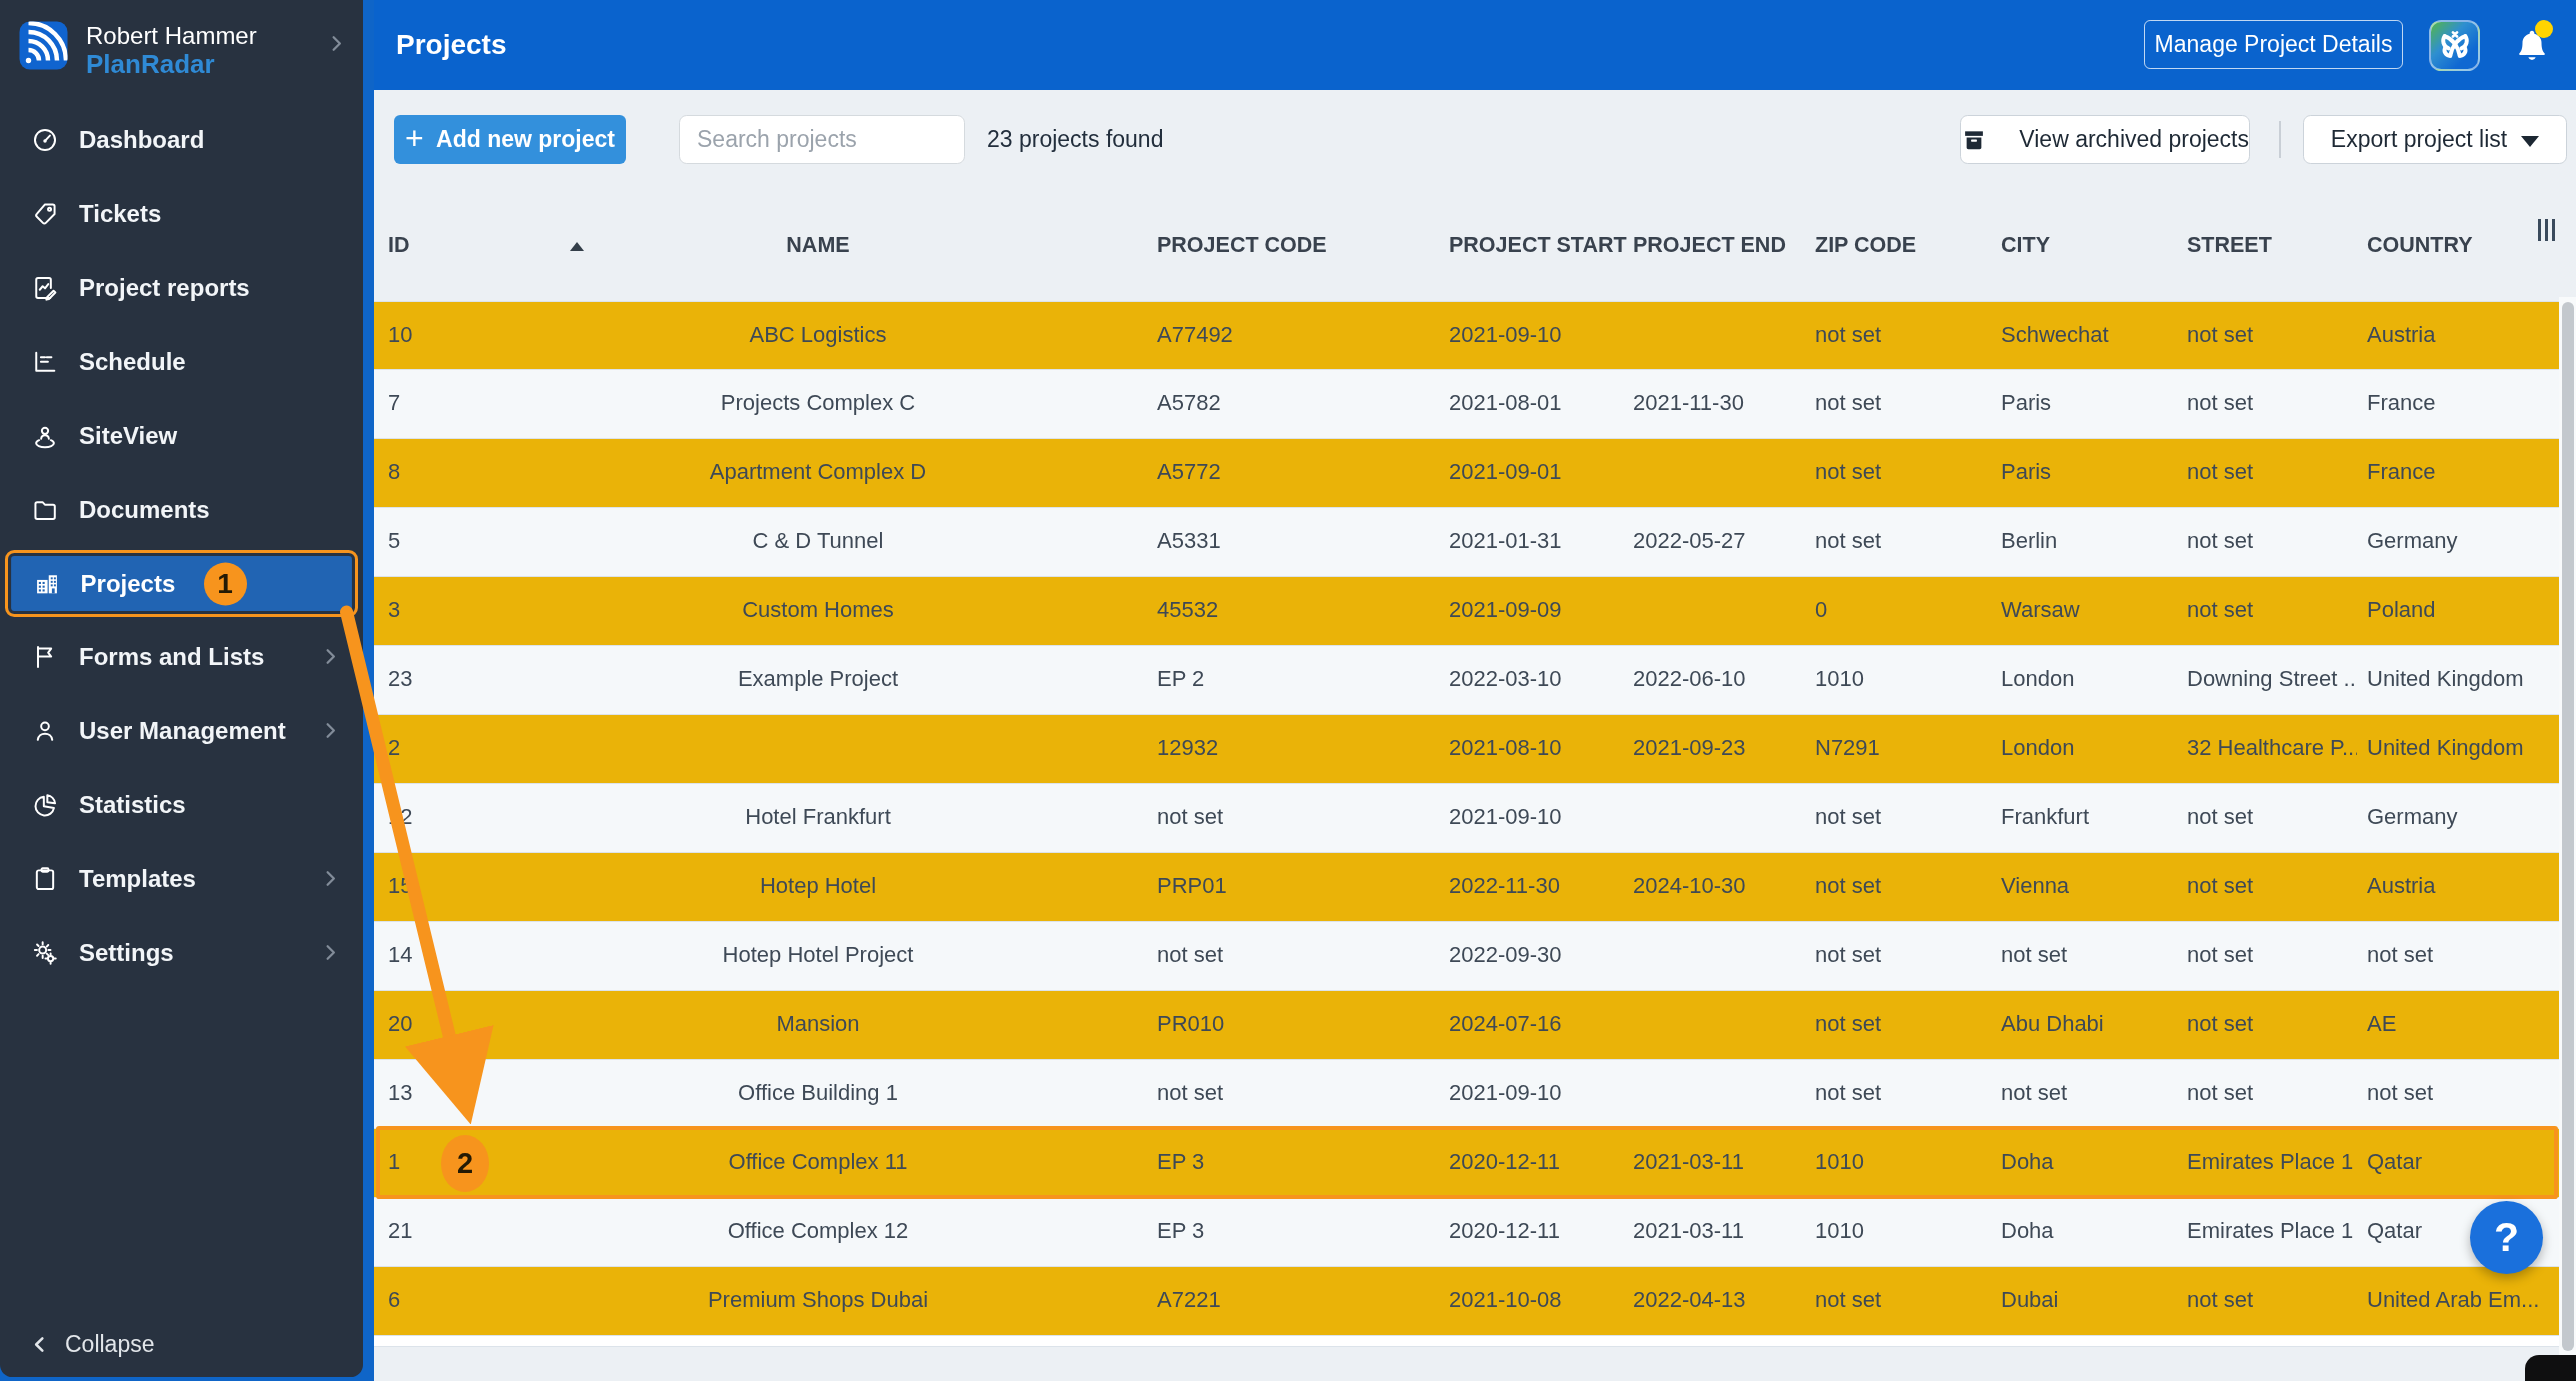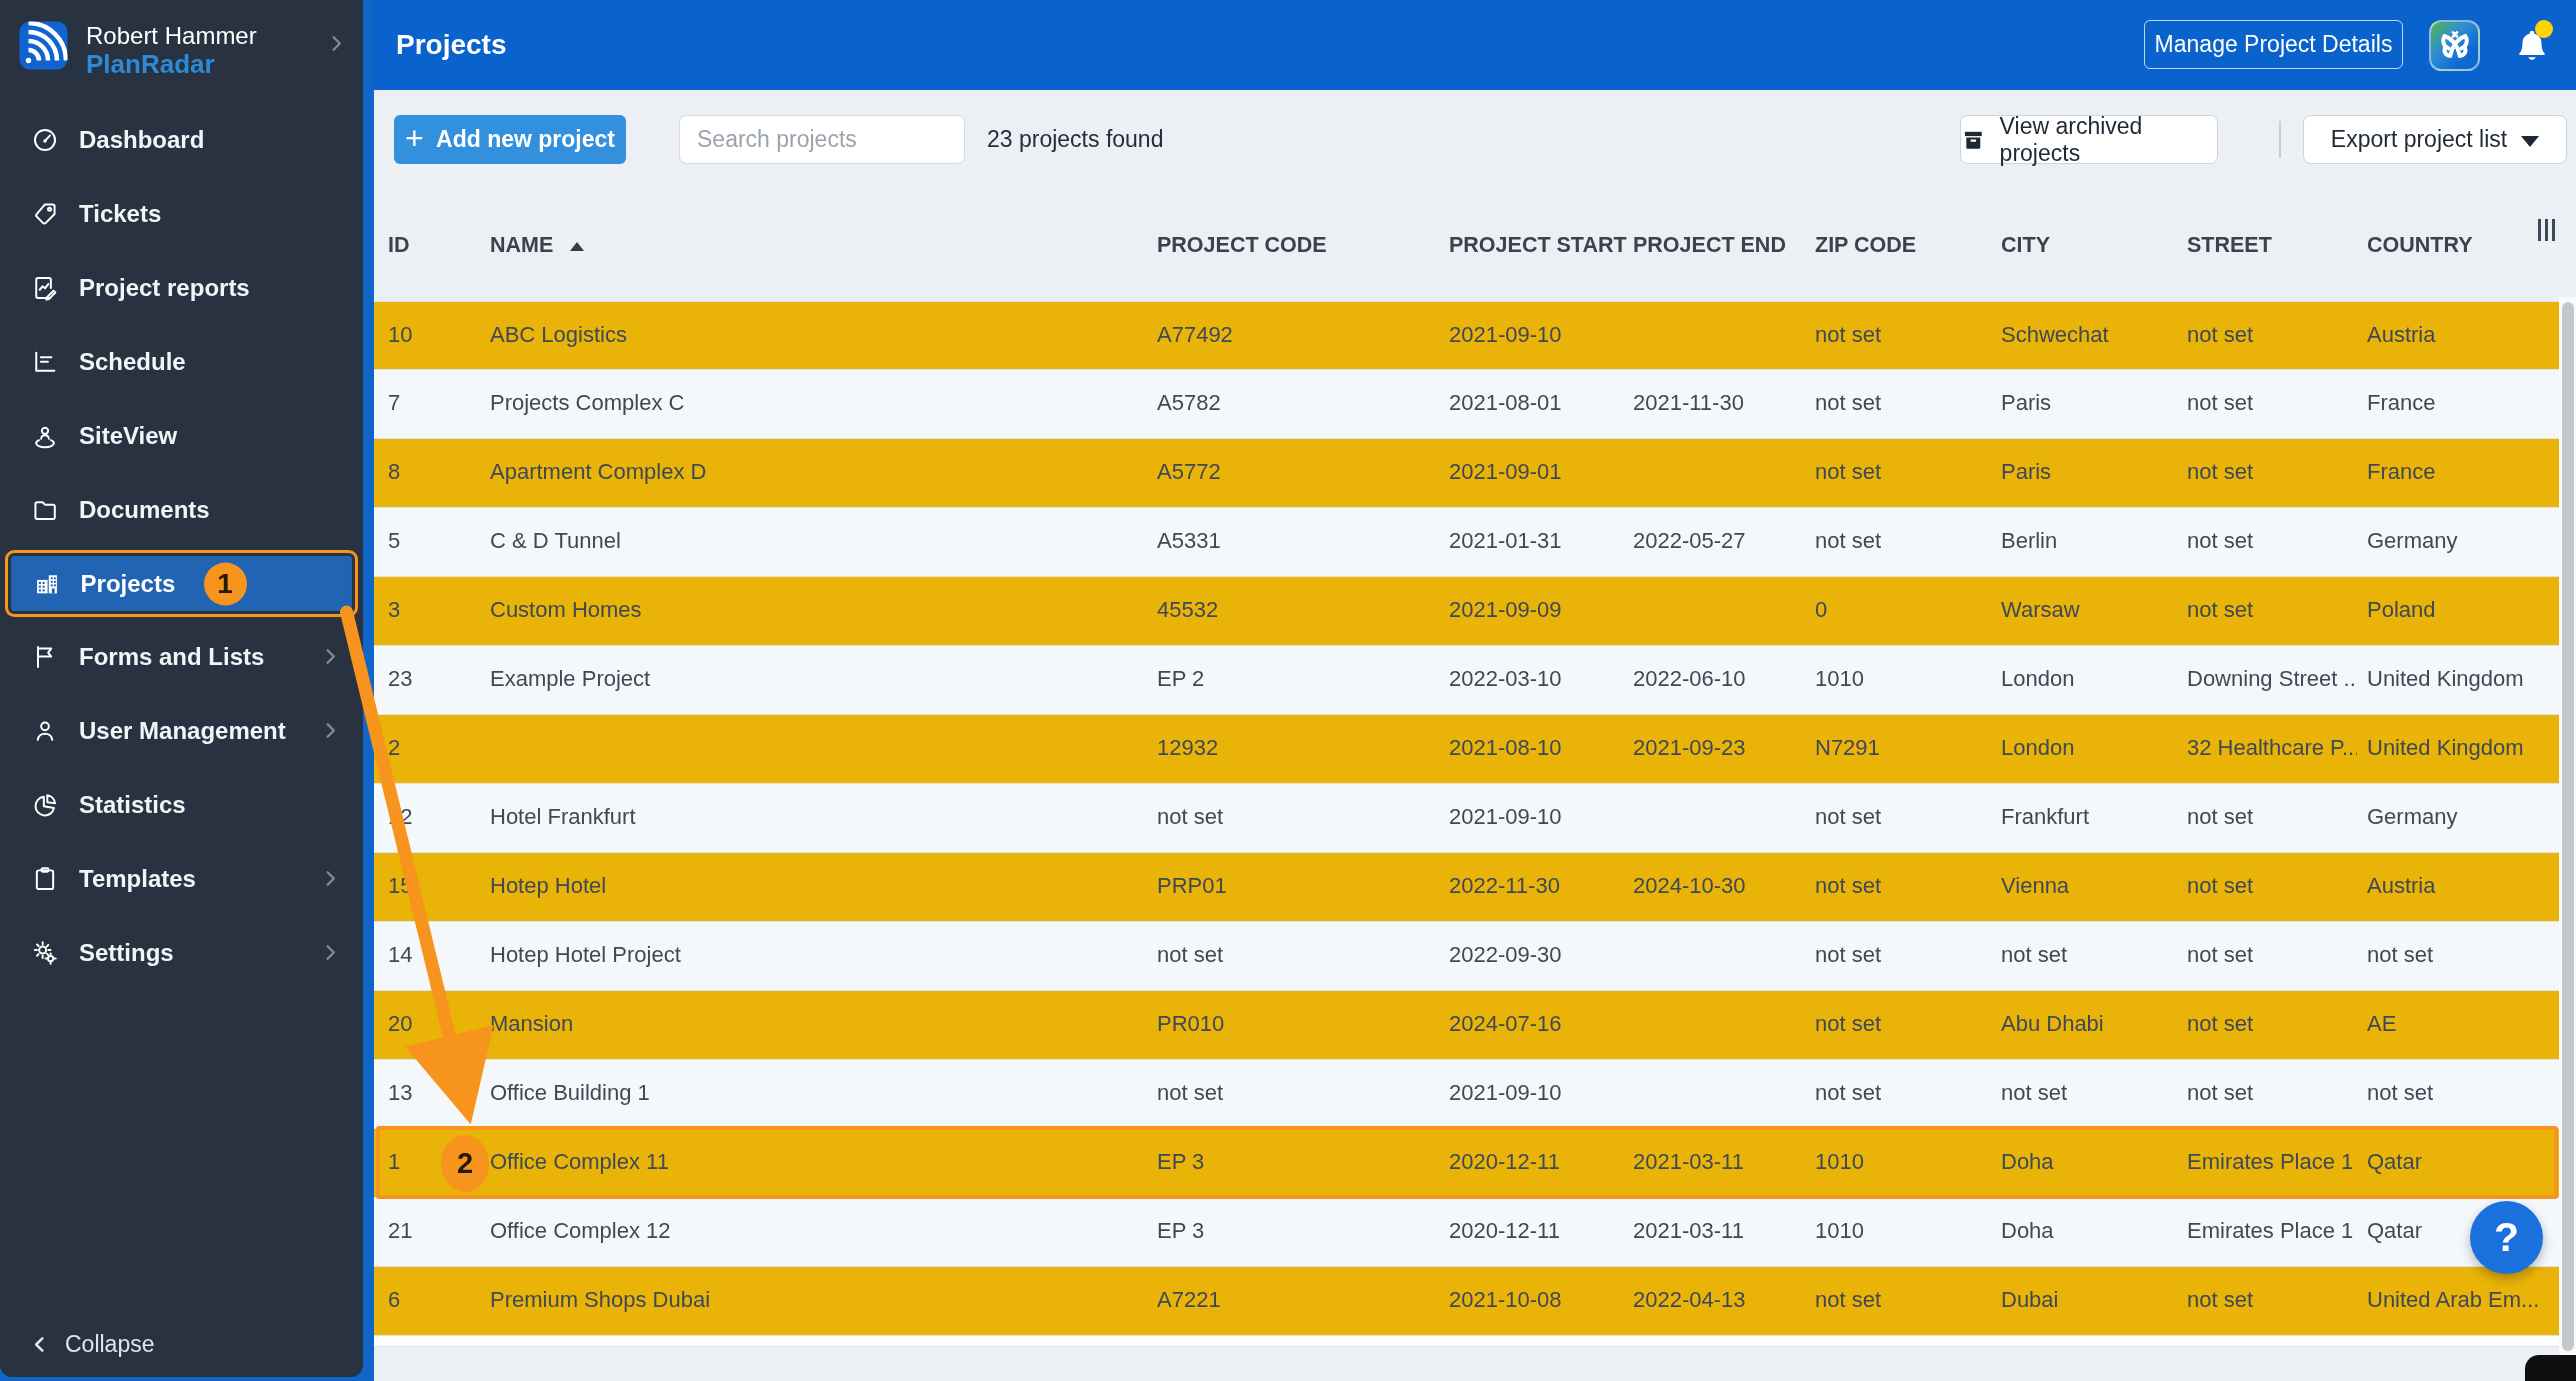--- a/index.html
+++ b/index.html
@@ -37,39 +37,39 @@
   .collapse svg { width:23px; height:23px; }
 
   
   .btn-add { position:absolute; left:394px; top:115px; width:232px; height:49px; background:#3390dc; border-radius:6.1px; color:#fff; font-size:23px; font-weight:600; display:flex; align-items:center; justify-content:center; gap:12.3px; cursor:pointer; }
   .btn-add .plus { font-size:32px; font-weight:400; line-height:1; margin-top:-3.8px; }
   .vdiv { position:absolute; top:121px; width:1.5px; height:37px; background:#c9cfd6; }
   .search { position:absolute; left:679px; top:115px; width:286px; height:49px; background:#fff; border:1.5px solid #d5dade; border-radius:7.7px; padding:0 17px; font-size:23px; color:#333; font-family:"Liberation Sans",sans-serif; outline:none; }
   .search::placeholder { color:#9ba3ac; }
   .count { position:absolute; left:987px; top:115px; height:49px; line-height:49px; font-size:23px; color:#222e3c; }
   .btn-light { position:absolute; top:115px; height:49px; background:#fff; border:1.5px solid #ccd3da; border-radius:7.7px; font-size:23px; color:#1e2935; display:flex; align-items:center; justify-content:center; gap:14px; cursor:pointer; }
-  .btn-arch { left:1960px; width:258px;justify-content:space-between; }
+  .btn-arch { left:1960px; width:290px;justify-content:space-between; }
   .btn-export { left:2303px; width:264px; }
   .btn-arch svg { width:26px; height:26px; }
   .caret { width:0; height:0; border-left:9.2px solid transparent; border-right:9.2px solid transparent; border-top:11.5px solid #1c2733; margin-top:3.1px; }
 
   
   .thead { position:absolute; left:374px; top:221px; width:2185px; height:49px; }
   .hcell { position:absolute; top:0; height:49px; line-height:49px; font-size:21.5px; font-weight:700; color:#39424e; white-space:nowrap; }
   .sort-asc { position:absolute; left:196px; top:21px; width:0; height:0; border-left:7px solid transparent; border-right:7px solid transparent; border-bottom:9.2px solid #333e49; }
   .colbtn { position:absolute; left:2538px; top:219px; display:flex; gap:3.8px; cursor:pointer; }
   .colbtn i { display:block; width:3.1px; height:21.5px; background:#3a4a5c; }
 
   .tbody { position:absolute; left:374px; top:301px; width:2185px; }
   .row { position:relative; height:69px; border-bottom:1.5px solid #dce3ea; background:#eab308; cursor:pointer; }
   .row:first-child { border-top:1.5px solid #dce3ea; }
   .row.alt { background:#f5f8fa; }
   .cell { position:absolute; top:0; height:100%; line-height:66px; font-size:22px; color:#3e4956; white-space:nowrap; overflow:hidden; }
   .c0 { left:14px;   width:92px; }
-  .c1 { left:116px;  width:656px; }
+  .c1 { left:116px;  width:656px;text-align:center; }
   .c2 { left:783px; width:284px; }
   .c3 { left:1075px; width:175px; }
   .c4 { left:1259px; width:175px; }
   .c5 { left:1441px; width:176px; }
   .c6 { left:1627px; width:176px; }
   .c7 { left:1813px; width:170px; }
   .c8 { left:1993px; width:189px; }
   .row.hl { z-index:2; }
   .row.hl::after { content:""; position:absolute; left:1.5px; right:1.5px; top:-3.1px; bottom:-1.5px; border:4.6px solid #f7941d; border-radius:3.1px; pointer-events:none; }
   .rbadge { position:absolute; left:67px; top:6.1px; width:48px; height:57px; border-radius:50%; background:#f7941d; color:#241a05; font-size:29px; font-weight:600; display:flex; align-items:center; justify-content:center; z-index:3; }

